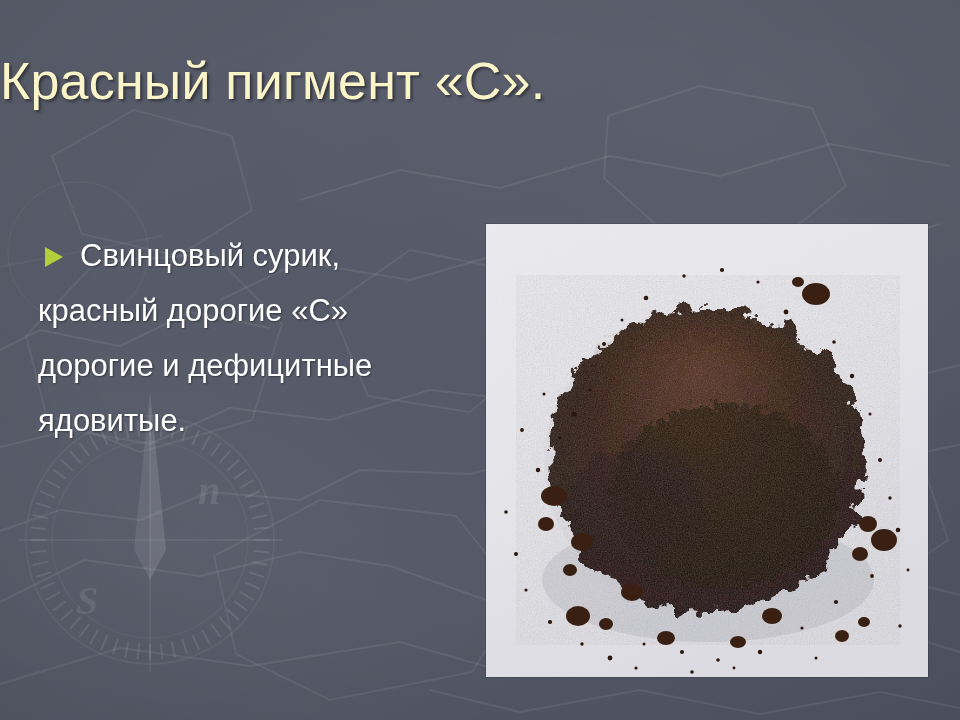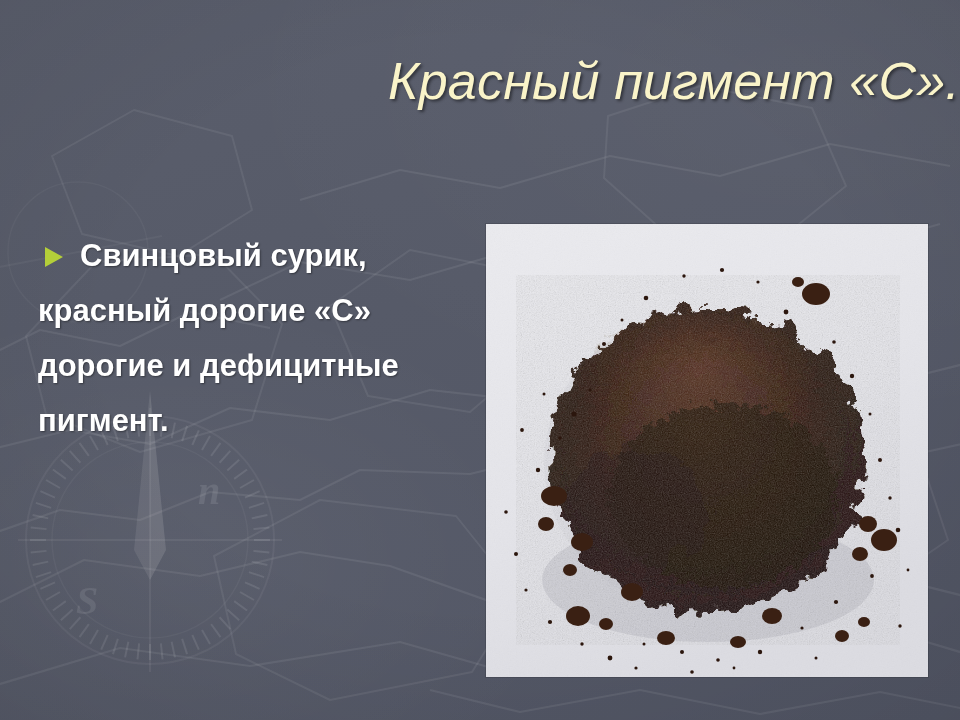--- a/index.html
+++ b/index.html
@@ -42,45 +42,43 @@
     background: radial-gradient(ellipse 85% 85% at 50% 45%, rgba(0,0,0,0) 45%, rgba(0,0,0,0.10) 100%);
     pointer-events: none;
   }
 
   
   .title {
     position: absolute;
     left: 0;
     top: 52px;
     width: 960px;
-    text-align: right;
+    text-align: left;
     font-size: 52px;
     line-height: 1.12;
     letter-spacing: 0.2px;
     color: #faf4c9;
     text-shadow: 2px 2px 3px rgba(0,0,0,0.45);
     white-space: nowrap;
-    font-style: italic;
   }
 
   
   .body-block {
     position: absolute;
     left: 38px;
     top: 228px;
     width: 430px;
   }
   .body-line {
     position: relative;
     font-size: 31px;
     line-height: 55px;
     color: #ffffff;
     text-shadow: 1px 1px 2px rgba(0,0,0,0.40);
     white-space: nowrap;
-    font-weight: bold;
   }
   .body-line.first {
     padding-left: 42px;
   }
   .bullet {
     position: absolute;
     left: 7px;
     top: 19px;
     width: 0;
     height: 0;
@@ -227,21 +225,21 @@
 
   <div class="title">Красный пигмент «С».</div>
 
   <div class="body-block">
     <div class="body-line first">
       <span class="bullet"></span>
       <span>Свинцовый сурик,</span>
     </div>
     <div class="body-line">красный дорогие «С»</div>
     <div class="body-line">дорогие и дефицитные</div>
-    <div class="body-line">пигмент.</div>
+    <div class="body-line">ядовитые.</div>
   </div>
 
   <div class="photo">
     <svg class="photo-svg" viewBox="0 0 442 453" preserveAspectRatio="none" aria-hidden="true">
       <defs>
         <radialGradient id="pileGrad" cx="48%" cy="42%" r="62%">
           <stop offset="0%" stop-color="#4a2a1a"></stop>
           <stop offset="34%" stop-color="#3a1f13"></stop>
           <stop offset="66%" stop-color="#2a150c"></stop>
           <stop offset="100%" stop-color="#1a0d07"></stop>

